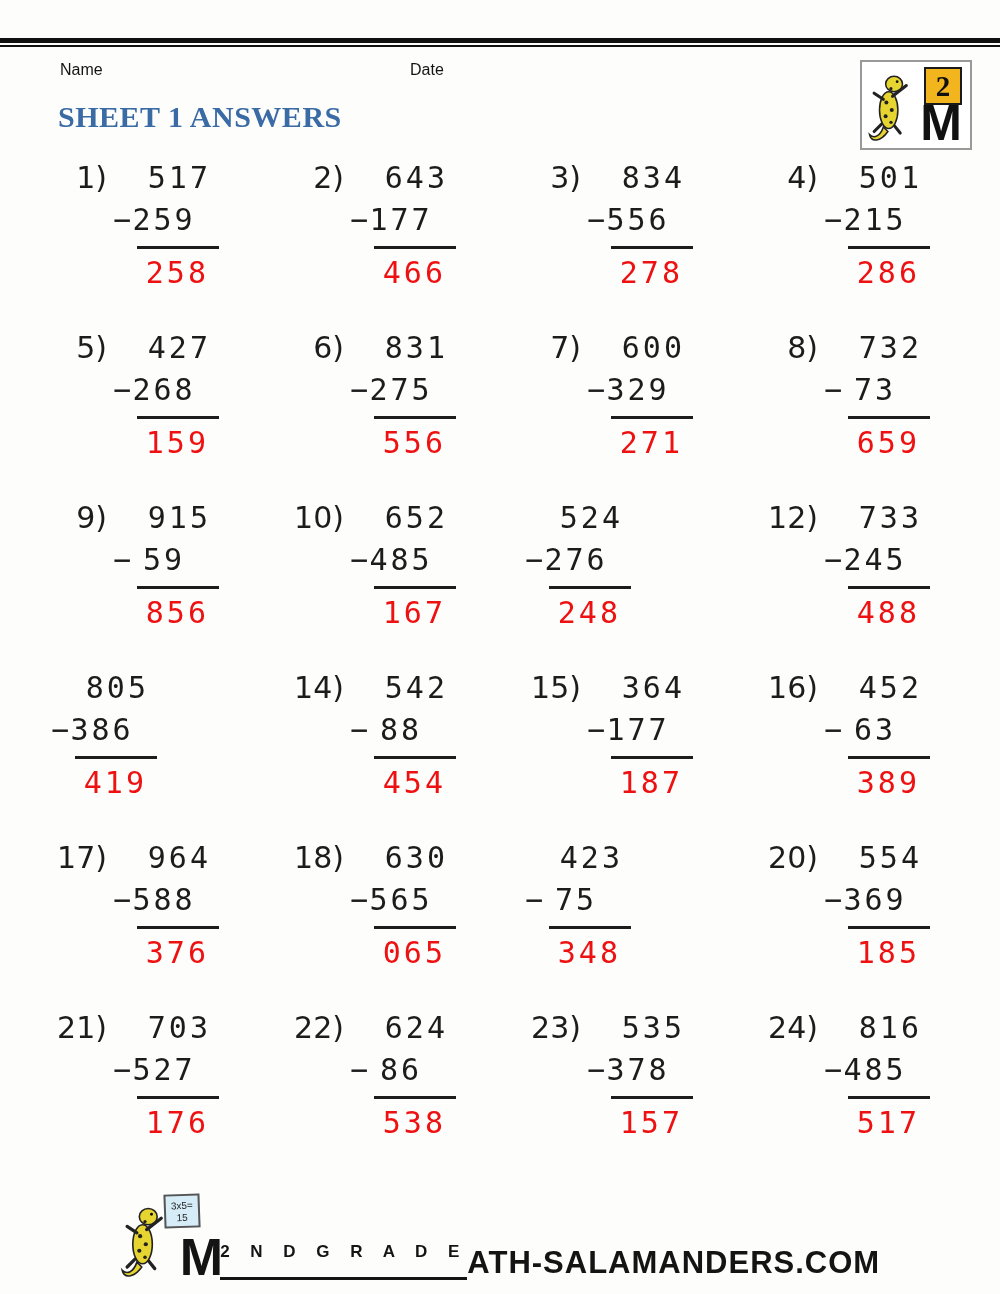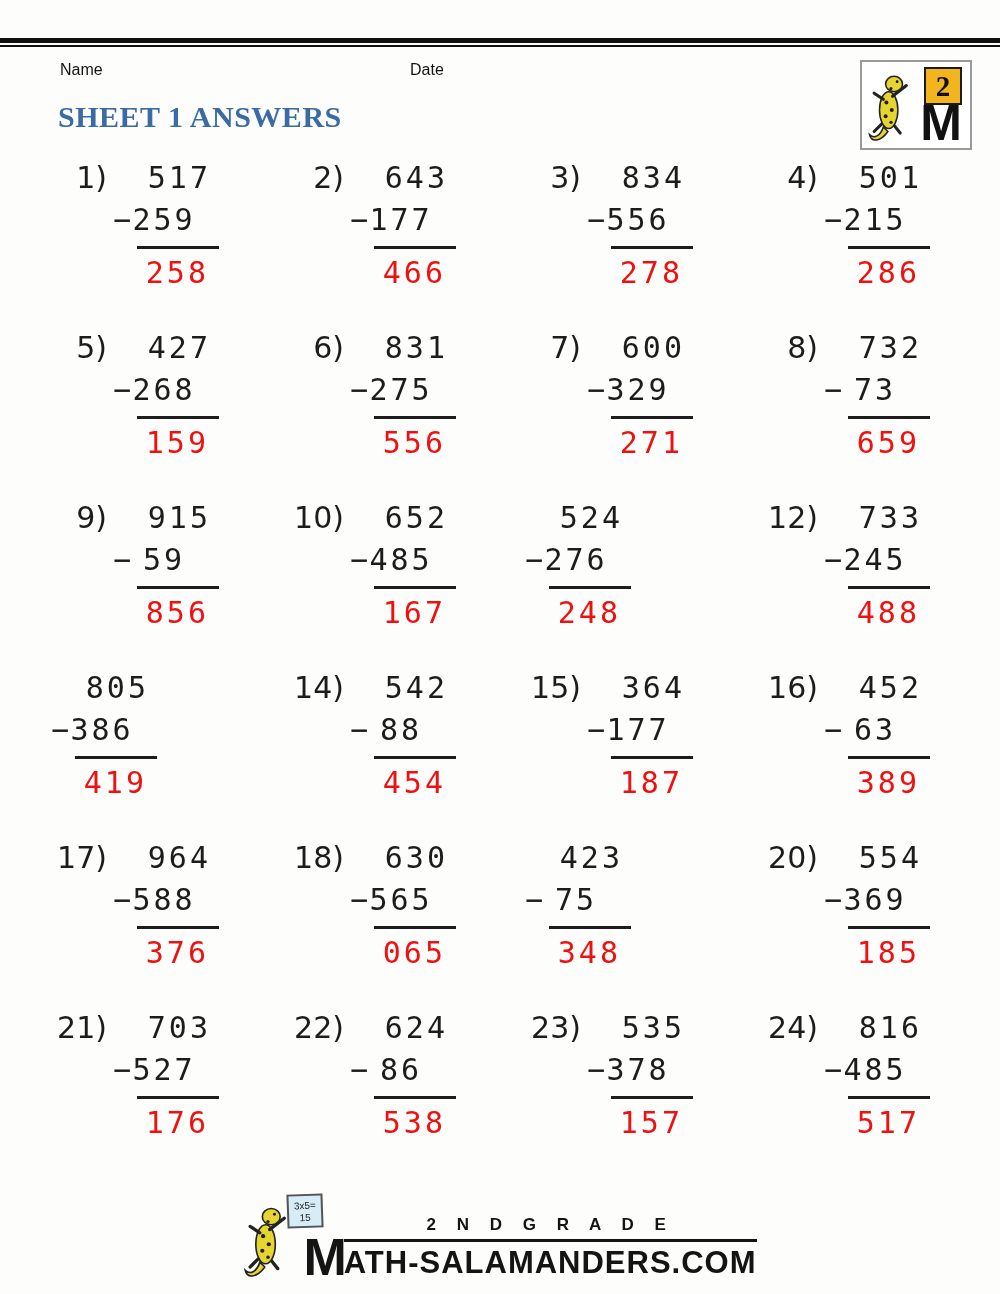--- a/index.html
+++ b/index.html
@@ -133,21 +133,21 @@
     font-size:10px;line-height:12px;
     text-align:center;color:#222;
     padding-top:4px;
     transform:rotate(-2deg);
   }
   .brand-m{
     font-size:52px;line-height:46px;
     font-weight:800;letter-spacing:-5px;
     color:#141414;margin-right:2px;
   }
-  .brand-col{display:flex;flex-direction:column;}
+  .brand-col{display:flex;flex-direction:row;}
   .grade-text{
     text-align:center;
     font-weight:bold;font-size:17px;
     letter-spacing:8px;
     color:#141414;
     padding-bottom:4px;
     border-bottom:3px solid #141414;
   }
   .brand-rest{
     font-size:31px;line-height:34px;

